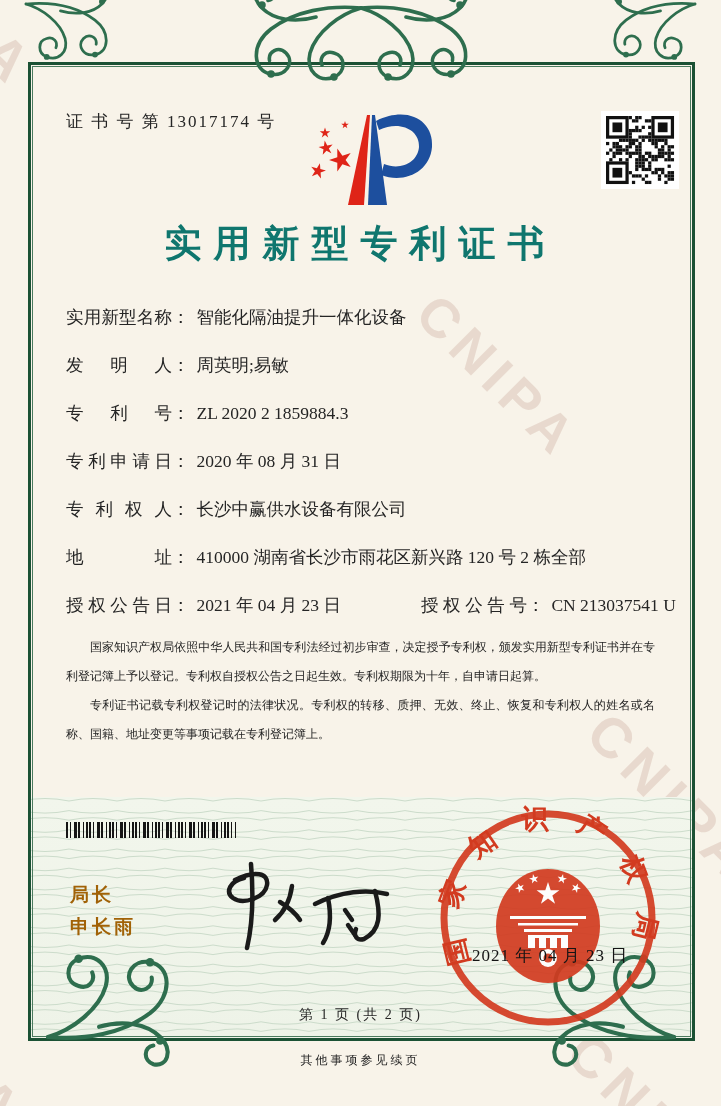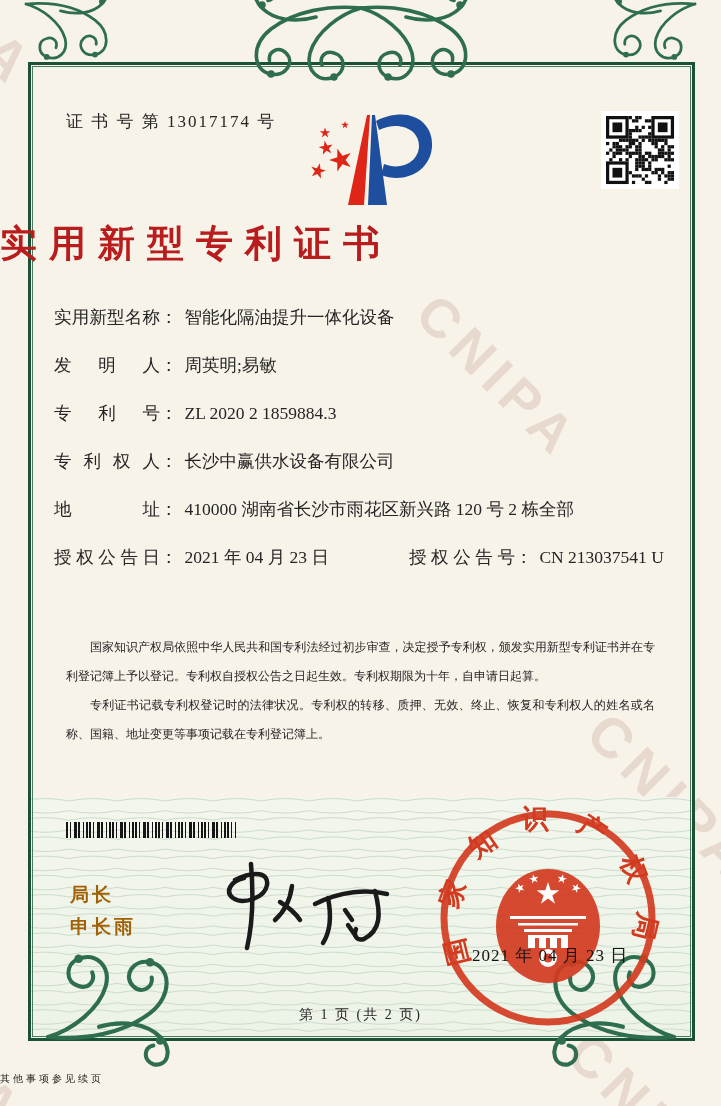--- a/index.html
+++ b/index.html
@@ -28,24 +28,24 @@
     background:linear-gradient(#f2f6ec,#eef3e8);z-index:2;overflow:hidden;
   }
   .cert-no{
     position:absolute;left:66px;top:110px;font-size:17px;letter-spacing:2px;z-index:3;
   }
   .logo{position:absolute;left:294px;top:103px;z-index:3;}
   .qr-box{
     position:absolute;left:601px;top:111px;width:78px;height:78px;background:#ffffff;z-index:3;
   }
   .title{
-    position:absolute;left:0;right:0;top:219px;text-align:left;
-    font-size:37px;font-weight:bold;letter-spacing:12px;color:#b91c1c;z-index:3;
-  }
-  .fields{position:absolute;left:54px;top:293px;width:592px;z-index:3;}
+    position:absolute;left:0;right:0;top:219px;text-align:center;
+    font-size:37px;font-weight:bold;letter-spacing:12px;color:#0f766e;z-index:3;
+  }
+  .fields{position:absolute;left:66px;top:293px;width:592px;z-index:3;}
   .frow{height:48px;line-height:48px;font-size:17.5px;white-space:nowrap;}
   .flabel{
     display:inline-block;width:106px;text-align:justify;text-align-last:justify;
     vertical-align:top;
   }
   .fcolon{display:inline-block;vertical-align:top;}
   .fvalue{display:inline-block;padding-left:7px;vertical-align:top;}
   .g2{margin-left:80px;}
   .paras{
     position:absolute;left:66px;top:633px;width:589px;z-index:3;
@@ -73,22 +73,22 @@
   .seal{position:absolute;left:432px;top:802px;z-index:5;}
   .seal-date{
     position:absolute;left:450px;top:944px;width:200px;text-align:center;
     font-size:17px;letter-spacing:1px;color:#141414;z-index:6;
   }
   .page-info{
     position:absolute;left:0;right:0;top:1006px;text-align:center;
     font-size:14px;letter-spacing:2px;z-index:4;
   }
   .continuation{
-    position:absolute;left:0;right:0;top:1052px;
-    font-size:10px;letter-spacing:3px;z-index:3;margin-top:20px;
+    position:absolute;left:0;right:0;top:1052px;text-align:center;
+    font-size:12px;letter-spacing:3px;z-index:3;
   }
   .ornaments{position:absolute;left:0;top:0;z-index:3;pointer-events:none;}
 </style>
 </head>
 <body>
 
 <div class="page">
 
   <span class="wm" style="left:-100px;top:-95px;">CNIPA</span>
   <span class="wm" style="left:448px;top:282px;font-size:54px;">CNIPA</span>
@@ -310,20 +310,23 @@
     <div class="frow">
       <span class="flabel">实用新型名称</span><span class="fcolon">：</span><span class="fvalue">智能化隔油提升一体化设备</span>
     </div>
     <div class="frow">
       <span class="flabel">发明人</span><span class="fcolon">：</span><span class="fvalue">周英明;易敏</span>
     </div>
     <div class="frow">
       <span class="flabel">专利号</span><span class="fcolon">：</span><span class="fvalue">ZL 2020 2 1859884.3</span>
     </div>
     <div class="frow">
+      <span class="flabel">专利申请日</span><span class="fcolon">：</span><span class="fvalue">2020 年 08 月 31 日</span>
+    </div>
+    <div class="frow">
       <span class="flabel">专利权人</span><span class="fcolon">：</span><span class="fvalue">长沙中赢供水设备有限公司</span>
     </div>
     <div class="frow">
       <span class="flabel">地址</span><span class="fcolon">：</span><span class="fvalue">410000 湖南省长沙市雨花区新兴路 120 号 2 栋全部</span>
     </div>
     <div class="frow">
       <span class="flabel">授权公告日</span><span class="fcolon">：</span><span class="fvalue">2021 年 04 月 23 日</span><span class="flabel g2">授权公告号</span><span class="fcolon">：</span><span class="fvalue">CN 213037541 U</span>
     </div>
   </div>
 

